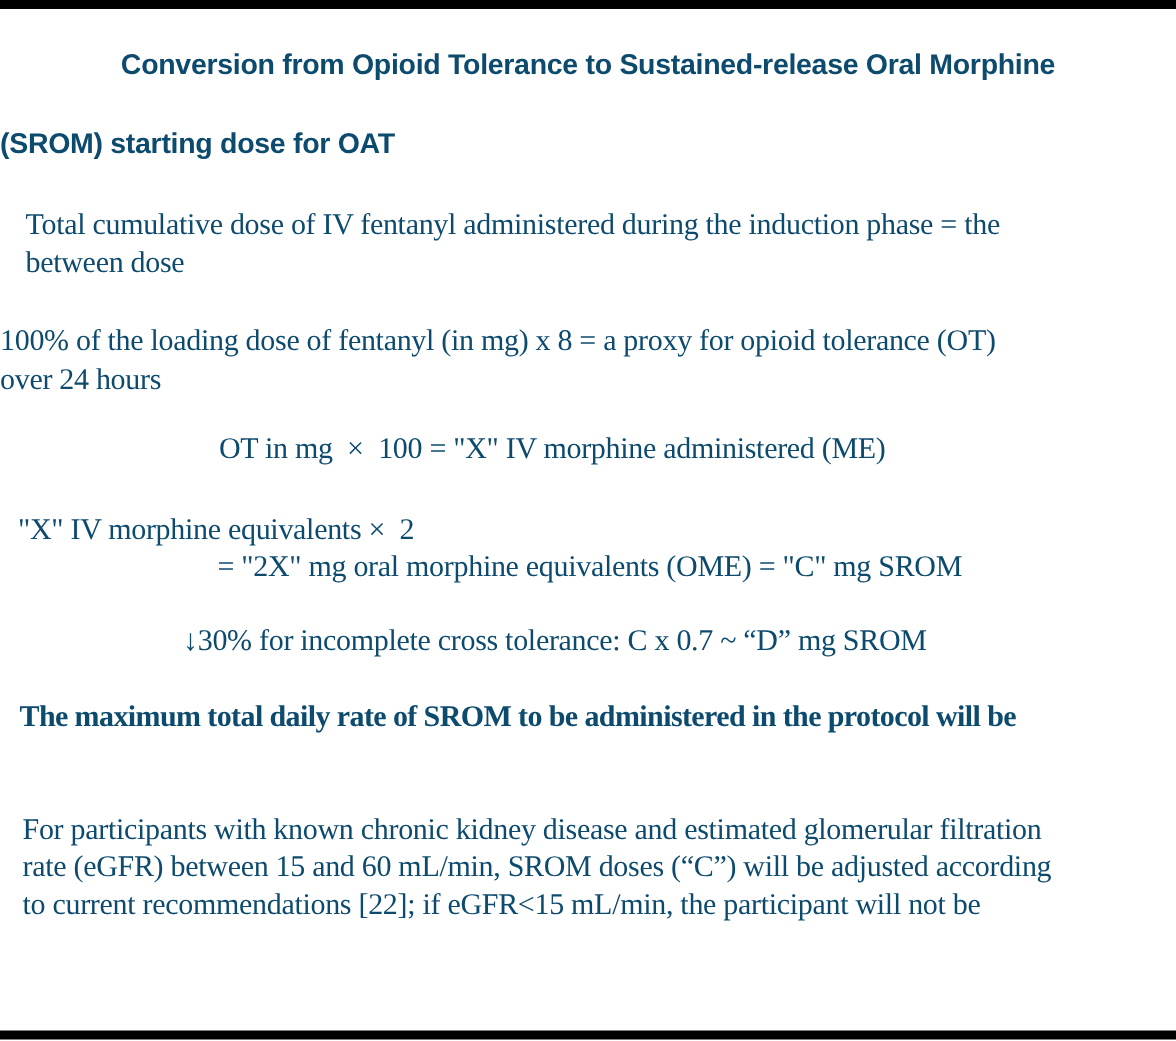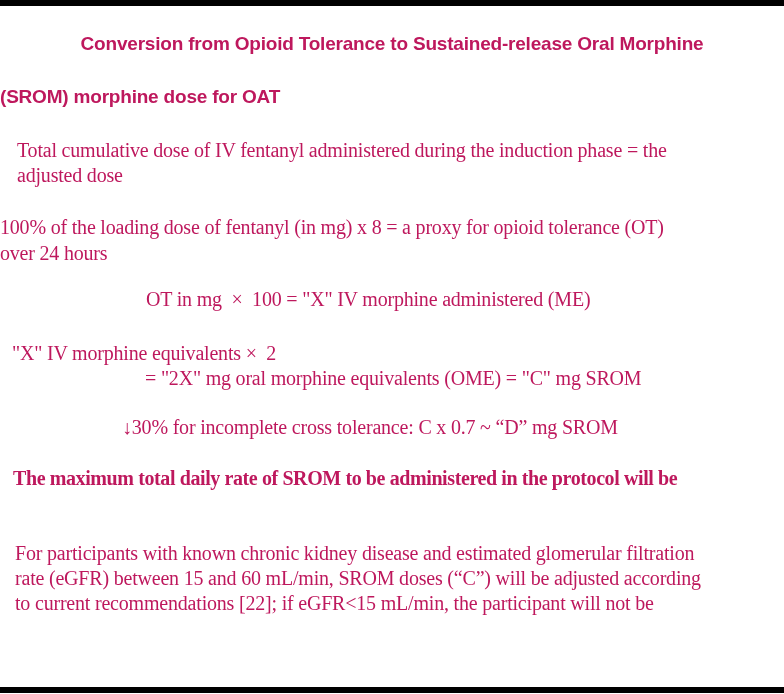--- a/index.html
+++ b/index.html
@@ -5,21 +5,21 @@
   html, body {
     margin: 0;
     padding: 0;
     background: #ffffff;
   }
   #page {
     position: relative;
     width: 784px;
     height: 694px;
     background: #ffffff;
-    color: #be185d;
+    color: #0c4a6e;
     overflow: hidden;
   }
   .rule {
     position: absolute;
     left: 0;
     width: 784px;
     height: 6px;
     background: #000000;
   }
   .line {
@@ -52,24 +52,24 @@
 </style>
 </head>
 <body>
 
 <div id="page">
 
   <div class="rule" style="top:0;"></div>
 
   <div class="line sans-bold center" style="top:33px;">Conversion from Opioid Tolerance to Sustained-release Oral Morphine</div>
 
-  <div class="line sans-bold" style="left:0; top:86px;">(SROM) morphine dose for OAT</div>
+  <div class="line sans-bold" style="left:0; top:86px;">(SROM) starting dose for OAT</div>
 
   <div class="line serif" style="left:17px; top:138px;">Total cumulative dose of IV fentanyl administered during the induction phase = the</div>
-  <div class="line serif" style="left:17px; top:163px;">adjusted dose</div>
+  <div class="line serif" style="left:17px; top:163px;">between dose</div>
 
   <div class="line serif" style="left:0; top:215px;">100% of the loading dose of fentanyl (in mg) x 8 = a proxy for opioid tolerance (OT)</div>
   <div class="line serif" style="left:0; top:241px;">over 24 hours</div>
 
   <div class="line serif" style="left:146px; top:287px;">OT in mg  ×  100 = "X" IV morphine administered (ME)</div>
 
   <div class="line serif" style="left:12px; top:341px;">"X" IV morphine equivalents ×  2</div>
   <div class="line serif" style="left:145px; top:366px;">= "2X" mg oral morphine equivalents (OME) = "C" mg SROM</div>
 
   <div class="line serif" style="left:122px; top:415px;">↓30% for incomplete cross tolerance: C x 0.7 ~ “D” mg SROM</div>

